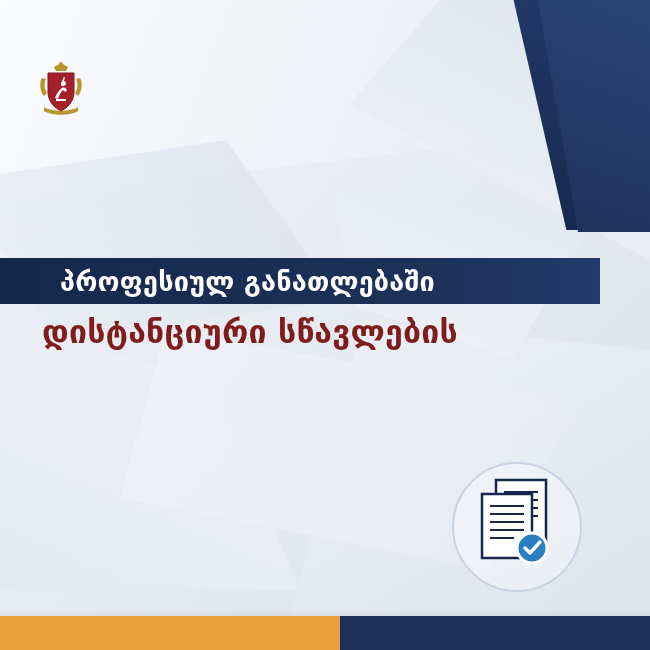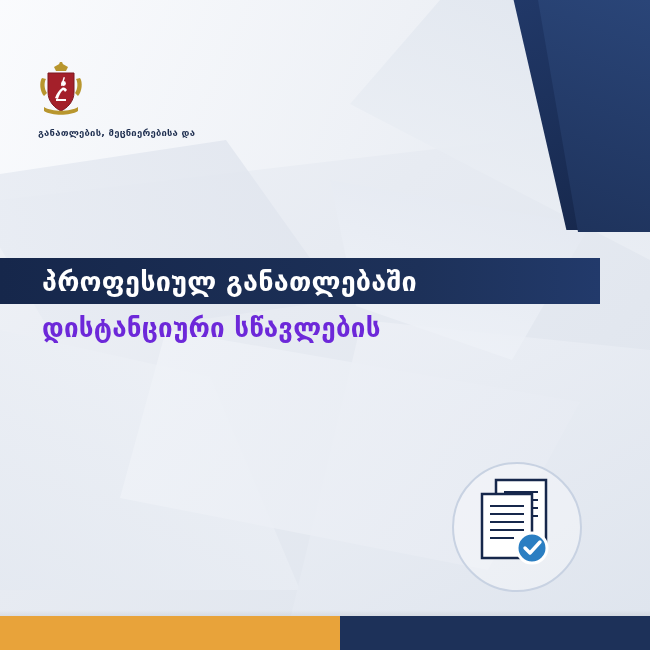--- a/index.html
+++ b/index.html
@@ -105,39 +105,39 @@
   
   .headline-bar {
     position: absolute;
     top: 258px;
     left: 0;
     width: 600px;
     height: 46px;
     background: linear-gradient(90deg, #16274b 0%, #1d3159 70%, #223a6b 100%);
     display: flex;
     align-items: center;
-    padding-left: 42px;
+    padding-left: 60px;
     box-sizing: border-box;
   }
   .headline-bar .line1 {
     color: #ffffff;
     font-size: 27px;
     font-weight: bold;
     letter-spacing: 0.2px;
     white-space: nowrap;
   }
   .headline-rest {
     position: absolute;
     top: 310px;
     left: 42px;
     width: 560px;
   }
   .headline-rest div {
-    color: #6d28d9;
-    font-size: 26px;
+    color: #7f1d1d;
+    font-size: 32px;
     font-weight: bold;
     line-height: 1.42;
     letter-spacing: 0.2px;
     white-space: nowrap;
   }
 
   
   .doc-badge {
     position: absolute;
     left: 452px;
@@ -215,21 +215,20 @@
         <rect x="24.4" y="15" width="1.4" height="9" fill="#ffffff" transform="rotate(18 25 19)"></rect>
         <path d="M18 37 L28 37 L28 39 L18 39 Z" fill="#ffffff"></path>
 
         <path d="M4 16 C1 20 2 30 6 34 L9 31 C6 27 6 20 8 17 Z" fill="#b8962e"></path>
         <path d="M42 16 C45 20 44 30 40 34 L37 31 C40 27 40 20 38 17 Z" fill="#b8962e"></path>
 
         <path d="M6 45 C14 50 32 50 40 45 L40 49 C32 54 14 54 6 49 Z" fill="#b8962e"></path>
       </svg>
     </div>
     <div class="ministry-text">
-      <div>განათლების, მეცნიერებისა და</div>
     </div>
   </div>
 
   <div class="headline-bar">
     <span class="line1">პროფესიულ განათლებაში</span>
   </div>
 
   <div class="headline-rest">
     <div>დისტანციური სწავლების</div>
   </div>

